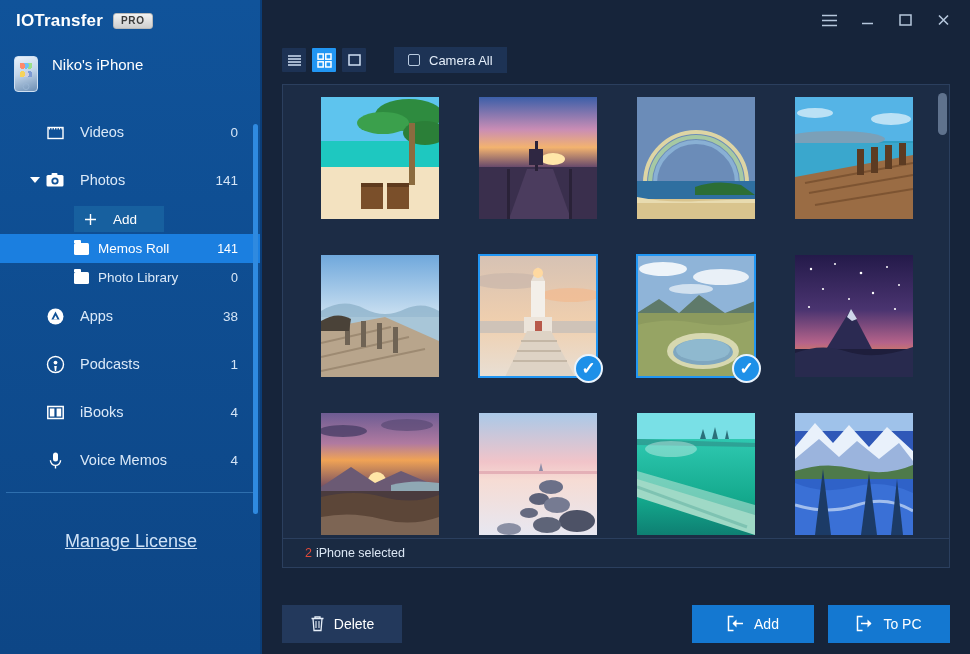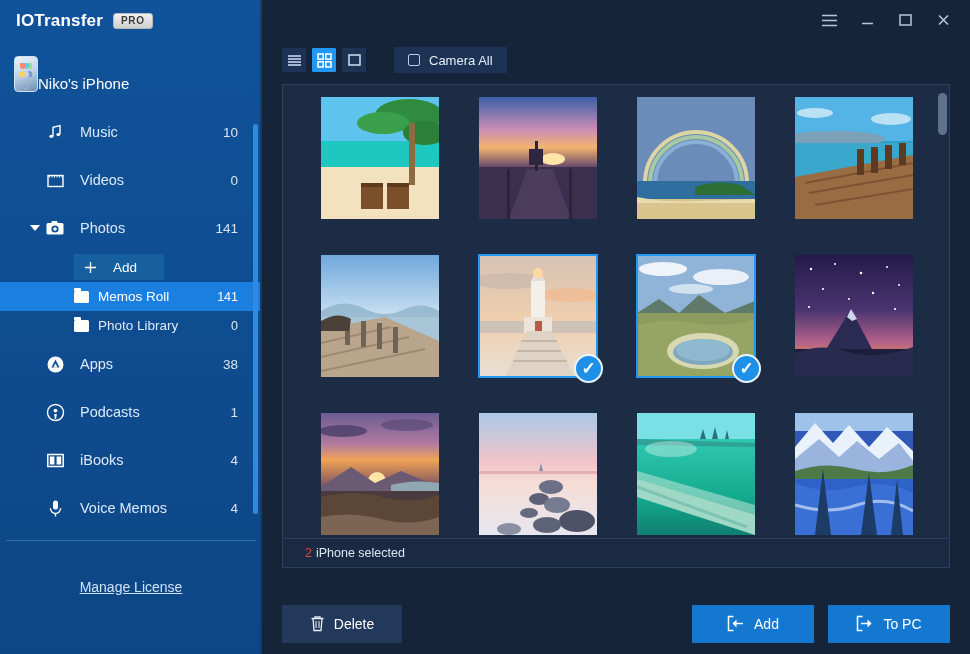--- a/index.html
+++ b/index.html
@@ -43,22 +43,22 @@
     color: #3b3b3b;
     font-size: 10px;
     font-weight: bold;
     padding: 1px 7px 2px;
     border-radius: 3px;
     border: 1px solid #b9b9b9;
     letter-spacing: .6px;
   }
 
   .device {
-    display: flex; align-items: flex-end;
-    gap: 0;
+    display: flex; align-items: flex-start;
+    gap: 14px;
     padding: 14px 0 16px 14px;
   }
   .device-icon {
     width: 24px; height: 36px;
     border-radius: 4px;
     border: 1.5px solid #cfe0f2;
     background: linear-gradient(160deg,#eaf2fb 0%, #c3d6ea 45%, #6d8fb4 100%);
     position: relative;
     flex: 0 0 auto;
   }
@@ -137,21 +137,21 @@
     width:7px;height:3px;background:#ffffff;border-radius:1px 1px 0 0;
   }
   .sub-item .lbl{flex:1;}
   .sub-item .cnt{font-size:12.5px;}
 
   .sb-divider {
     height:1px; background:#2e6fae; margin: 8px 6px 0 6px;
   }
   .manage {
     text-align:center; margin-top: 38px;
-    color:#cfe2f6; font-size:14px;
+    color:#cfe2f6; font-size:18px;
     text-decoration: underline; cursor: pointer;
   }
   .sidebar-scroll {
     position:absolute; right:4px; top:124px;
     width:5px; height:390px;
     background:#2f8ae0; border-radius:3px;
   }
   .sidebar-edge {
     position:absolute; right:0; top:0; width:2px; height:654px;
     background:#0b3e78;
@@ -296,31 +296,20 @@
       <span class="pro-badge">PRO</span>
     </div>
 
     <div class="device">
       <div class="device-icon"></div>
       <div class="device-name">Niko's iPhone</div>
     </div>
 
     <div class="nav">
 
-      <div class="nav-item">
-        <span class="ico">
-          <svg width="18" height="18" viewBox="0 0 18 18">
-            <path d="M7 13.2V4.2l7-1.6v8.6" fill="none" stroke="#fff" stroke-width="1.4"></path>
-            <ellipse cx="5.3" cy="13.3" rx="1.9" ry="1.6" fill="#fff"></ellipse>
-            <ellipse cx="12.3" cy="11.6" rx="1.9" ry="1.6" fill="#fff"></ellipse>
-          </svg>
-        </span>
-        <span class="lbl">Music</span>
-        <span class="cnt">10</span>
-      </div>
 
       <div class="nav-item">
         <span class="ico">
           <svg width="19" height="18" viewBox="0 0 19 18">
             <rect x="2" y="4.5" width="15" height="11" fill="none" stroke="#fff" stroke-width="1.4"></rect>
             <path d="M3.5 4.5v2M6 4.5v2M8.5 4.5v2M11 4.5v2M13.5 4.5v2M16 4.5v2" stroke="#fff" stroke-width="1"></path>
           </svg>
         </span>
         <span class="lbl">Videos</span>
         <span class="cnt">0</span>

